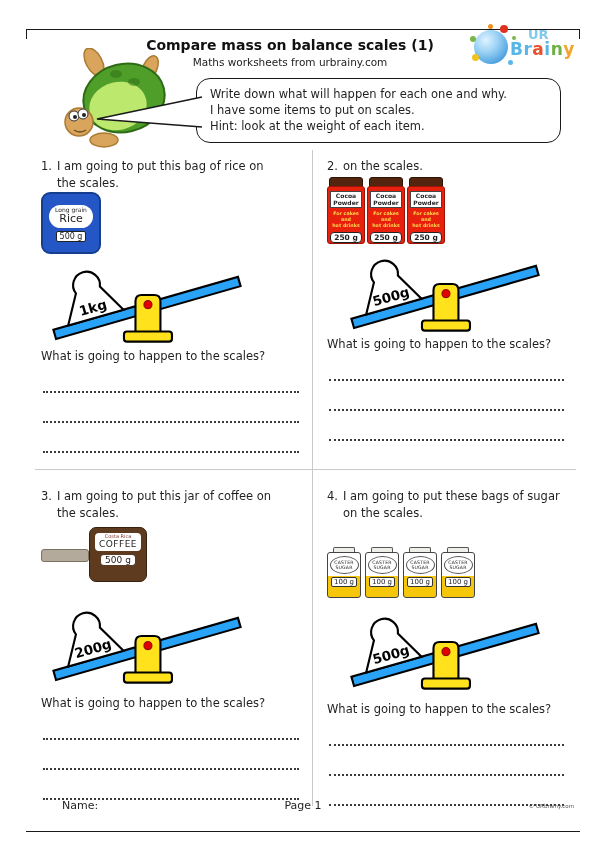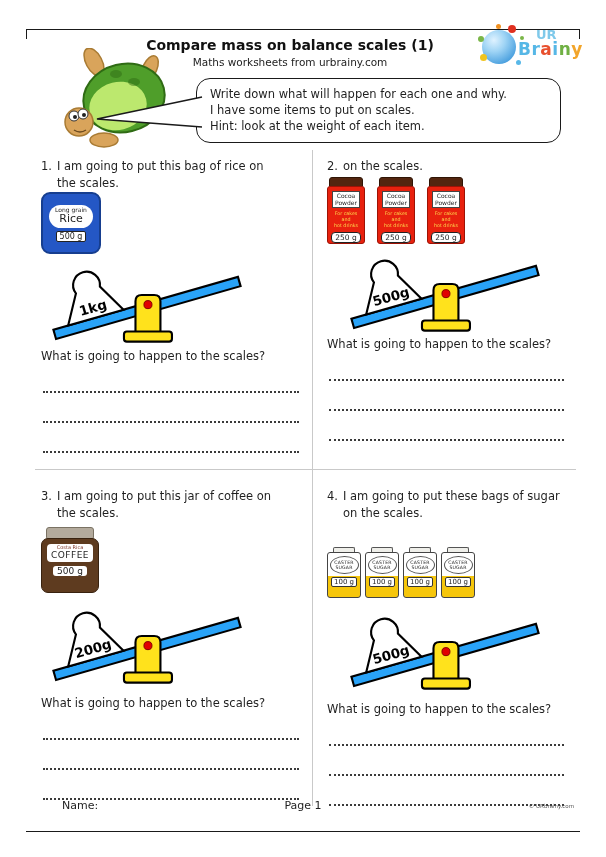--- a/index.html
+++ b/index.html
@@ -8,21 +8,21 @@
   
   .rule-top{position:absolute;left:26px;right:26px;top:29px;border-top:1.6px solid #1a1a1a;}
   .rule-top:before,.rule-top:after{content:"";position:absolute;top:0;width:0;height:9px;border-left:1.6px solid #1a1a1a;}
   .rule-top:before{left:0;} .rule-top:after{right:0;}
   .rule-bottom{position:absolute;left:26px;right:26px;top:831px;border-top:1.6px solid #1a1a1a;}
 
   
   .title-block{position:absolute;left:124px;right:150px;top:37px;text-align:center;}
   .title{font-size:14px;font-weight:bold;color:#111;}
   .subtitle{font-size:10.5px;margin-top:3px;color:#222;}
-  .logo{position:absolute;right:20px;top:26px;width:110px;height:46px;text-decoration:underline;}
+  .logo{position:absolute;right:28px;top:26px;width:110px;height:46px;text-decoration:underline;}
   .logo-sphere{position:absolute;left:6px;top:4px;width:34px;height:34px;border-radius:50%;
      background:radial-gradient(circle at 35% 30%,#dff2ff 0%,#9fd4f5 35%,#4fa3e0 75%,#2f7fc2 100%);}
   .logo-sphere span{position:absolute;border-radius:50%;}
   .d1{width:8px;height:8px;background:#e03020;left:26px;top:-5px;}
   .d2{width:6px;height:6px;background:#7ab648;left:-4px;top:6px;}
   .d3{width:7px;height:7px;background:#f0c420;left:-2px;top:24px;}
   .d4{width:5px;height:5px;background:#f09020;left:14px;top:-6px;}
   .d5{width:5px;height:5px;background:#58b8e8;left:34px;top:30px;}
   .d6{width:4px;height:4px;background:#7ab648;left:38px;top:6px;}
   .logo-text{position:absolute;left:42px;top:2px;line-height:1;}
@@ -47,21 +47,21 @@
   .cell-bl{border-right:1.5px solid #c9c9c9;}
   .cell-br{padding-left:14px;}
 
   .q-line{display:flex;font-size:11.5px;line-height:1.45;color:#1f1f1f;}
   .top-q{margin-top:8px;} .bot-q{margin-top:18px;}
   .q-num{width:16px;flex:none;}
   .q-body span{display:block;}
 
   .items-row{display:flex;align-items:flex-start;}
   .row-q1{height:62px;padding-right:26px;margin-top:1px;}
-  .row-q2{height:70px;padding-right:3px;gap:12px;margin-top:2px;}
+  .row-q2{height:70px;padding-right:3px;gap:2px;margin-top:2px;font-weight:bold;}
   .row-q3{height:70px;padding-right:18px;margin-top:6px;}
   .row-q4{height:56px;padding-right:3px;gap:4px;margin-top:26px;}
 
   .scale{display:block;width:192px;height:auto;}
   .sc-q1{margin:6px 0 0 10px;} .sc-q2{margin:2px 0 0 22px;}
   .sc-q3{margin:4px 0 0 10px;} .sc-q4{margin:4px 0 0 22px;}
   .beam{fill:#29a3f8;stroke:#000;stroke-width:2.2;}
   .weight{fill:#fff;stroke:#000;stroke-width:2.2;}
   .wlabel{font-family:"DejaVu Sans",sans-serif;font-size:14px;font-weight:bold;fill:#000;}
   .stand,.base{fill:#ffe21c;stroke:#000;stroke-width:2.2;}
@@ -80,21 +80,21 @@
 
   .tin{width:38px;display:flex;flex-direction:column;align-items:center;}
   .tin-lid{width:32px;height:8px;background:#53250f;border:1px solid #2f1405;border-radius:3px 3px 1px 1px;margin-bottom:-1px;}
   .tin-body{width:38px;height:58px;background:#e8210e;border:1.5px solid #9e1205;border-radius:3px;
      display:flex;flex-direction:column;align-items:center;box-sizing:border-box;}
   .tin-label{background:#fff;border:1px solid #444;margin-top:4px;font-size:6px;line-height:1.15;text-align:center;padding:1px 2px;}
   .tin-sub{color:#ffd84a;font-size:4.8px;line-height:1.25;text-align:center;margin-top:3px;}
   .tin-sub span{display:block;}
   .tin-mass{background:#fff;border:1.2px solid #222;border-radius:4px;font-size:7.5px;padding:0 3px;margin-top:3px;}
 
-  .jar{display:flex;flex-direction:column;align-items:center;}
+  .jar{display:flex;flex-direction:row;align-items:center;}
   .jar-lid{width:46px;height:11px;background:#b3aa9c;border:1px solid #7a7263;border-radius:3px;margin-bottom:-2px;}
   .jar-body{width:58px;height:55px;background:#5e3b1f;border:1.5px solid #38220f;border-radius:7px;
      display:flex;flex-direction:column;align-items:center;box-sizing:border-box;}
   .jar-label{background:#fff;border-radius:4px;margin-top:5px;text-align:center;padding:1px 4px;line-height:1.1;}
   .jar-top{font-size:5px;color:#7b3325;}
   .jar-name{font-size:9px;letter-spacing:0.5px;}
   .jar-mass{background:#fff;border-radius:3px;font-size:9px;padding:0 4px;margin-top:4px;}
 
   .sugar{width:34px;display:flex;flex-direction:column;align-items:center;}
   .sugar-fold{width:20px;height:5px;background:#efefea;border:1px solid #555;border-bottom:none;border-radius:2px 2px 0 0;margin-bottom:-1px;}

